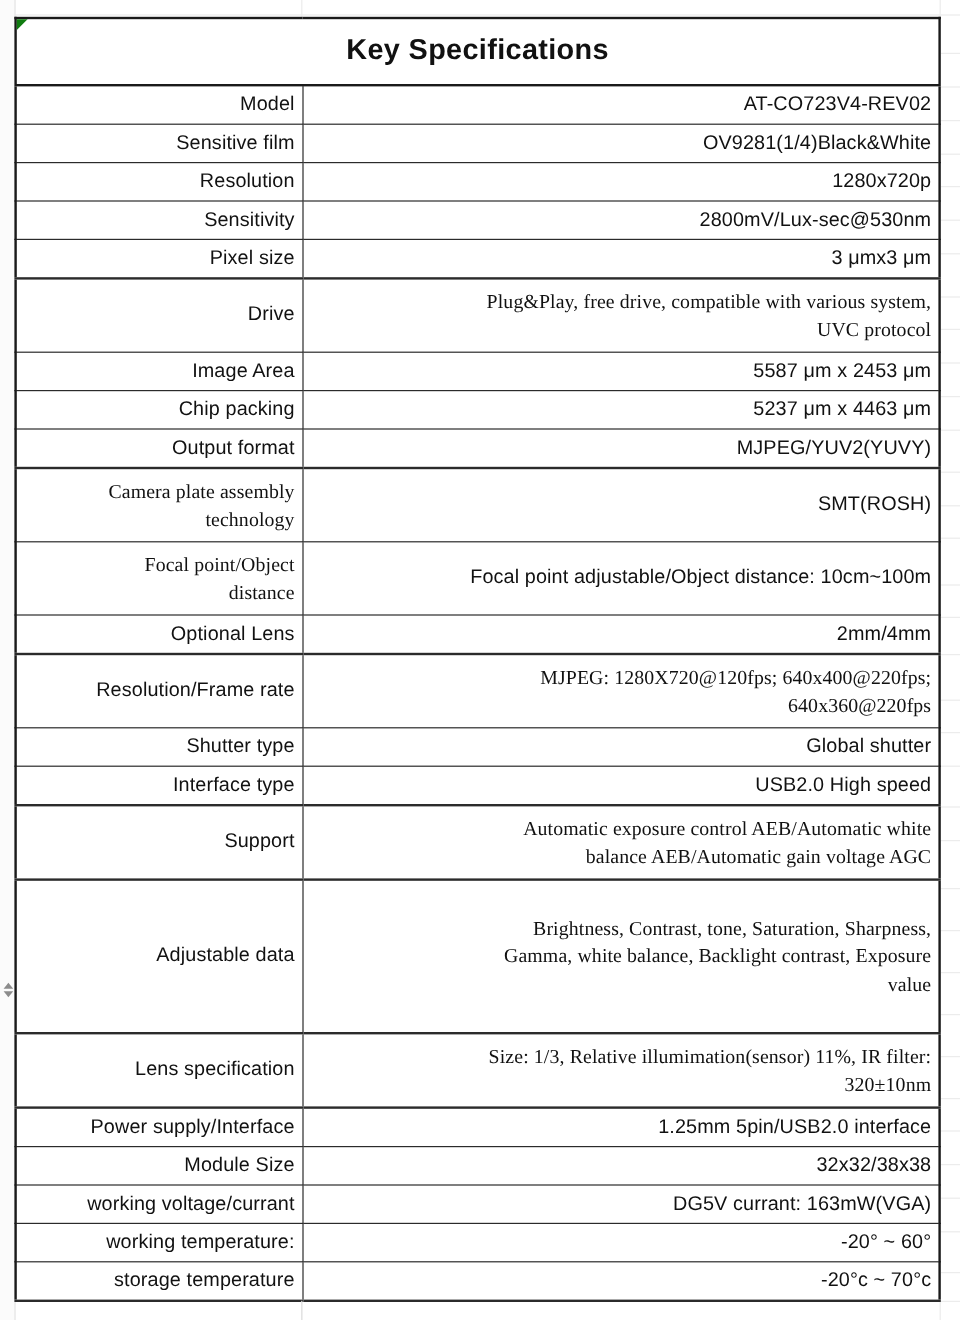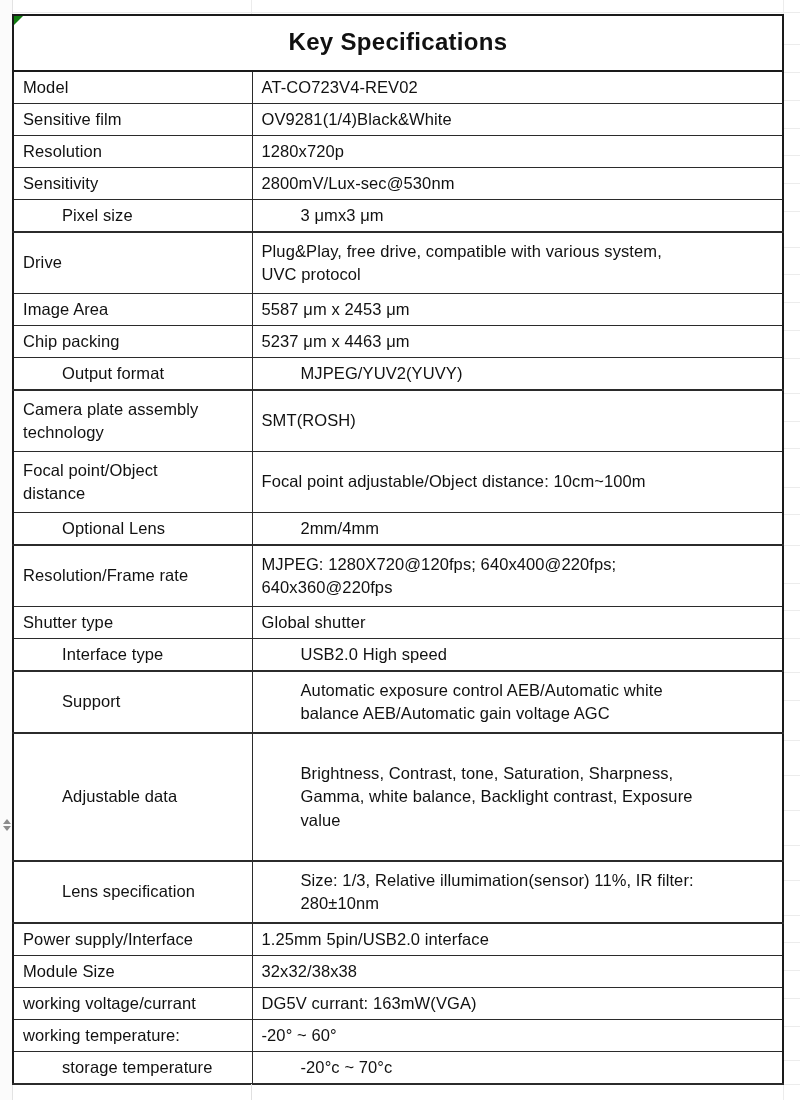--- a/index.html
+++ b/index.html
@@ -92,20 +92,21 @@
   table.spec col.c-value { width: 531px; }
 
   table.spec td {
     border: 1px solid #2b2b2b;
     padding: 2px 6px;
     font-size: 16.5px;
     line-height: 1.42;
     vertical-align: middle;
     color: #111111;
     letter-spacing: 0.1px;
+    text-align: right;
   }
   table.spec td.label { padding-left: 9px; }
   table.spec td.value { padding-left: 9px; }
 
   
   table.spec td.title-cell {
     text-align: center;
     font-size: 24px;
     font-weight: bold;
     letter-spacing: 0.3px;
@@ -113,21 +114,21 @@
     border-bottom: 2px solid #1a1a1a;
   }
   
   table.spec tr.thick-under > td { border-bottom-width: 2px; padding-left: 48px; }
 
   
   table.spec tr.r1 td { height: 27px; }
   table.spec tr.r2 td { height: 56px; }
   table.spec tr.tall td { height: 122px; }
 
-  .line2 { display: block; }
+  .line2 { display: block; font-family: Liberation Serif, serif; }
 
   
   #green-corner {
     position: absolute;
     left: 14px;
     top: 16px;
     width: 0;
     height: 0;
     border-left: 9px solid #107c10;
     border-bottom: 9px solid transparent;
@@ -297,21 +298,21 @@
           <td class="value">
             <span class="line2">Brightness, Contrast, tone, Saturation, Sharpness,</span>
             <span class="line2">Gamma, white balance, Backlight contrast, Exposure</span>
             <span class="line2">value</span>
           </td>
         </tr>
         <tr class="r2 thick-under">
           <td class="label">Lens specification</td>
           <td class="value">
             <span class="line2">Size: 1/3, Relative illumimation(sensor) 11%, IR filter:</span>
-            <span class="line2">280±10nm</span>
+            <span class="line2">320±10nm</span>
           </td>
         </tr>
         <tr class="r1">
           <td class="label">Power supply/Interface</td>
           <td class="value">1.25mm 5pin/USB2.0 interface</td>
         </tr>
         <tr class="r1">
           <td class="label">Module Size</td>
           <td class="value">32x32/38x38</td>
         </tr>

